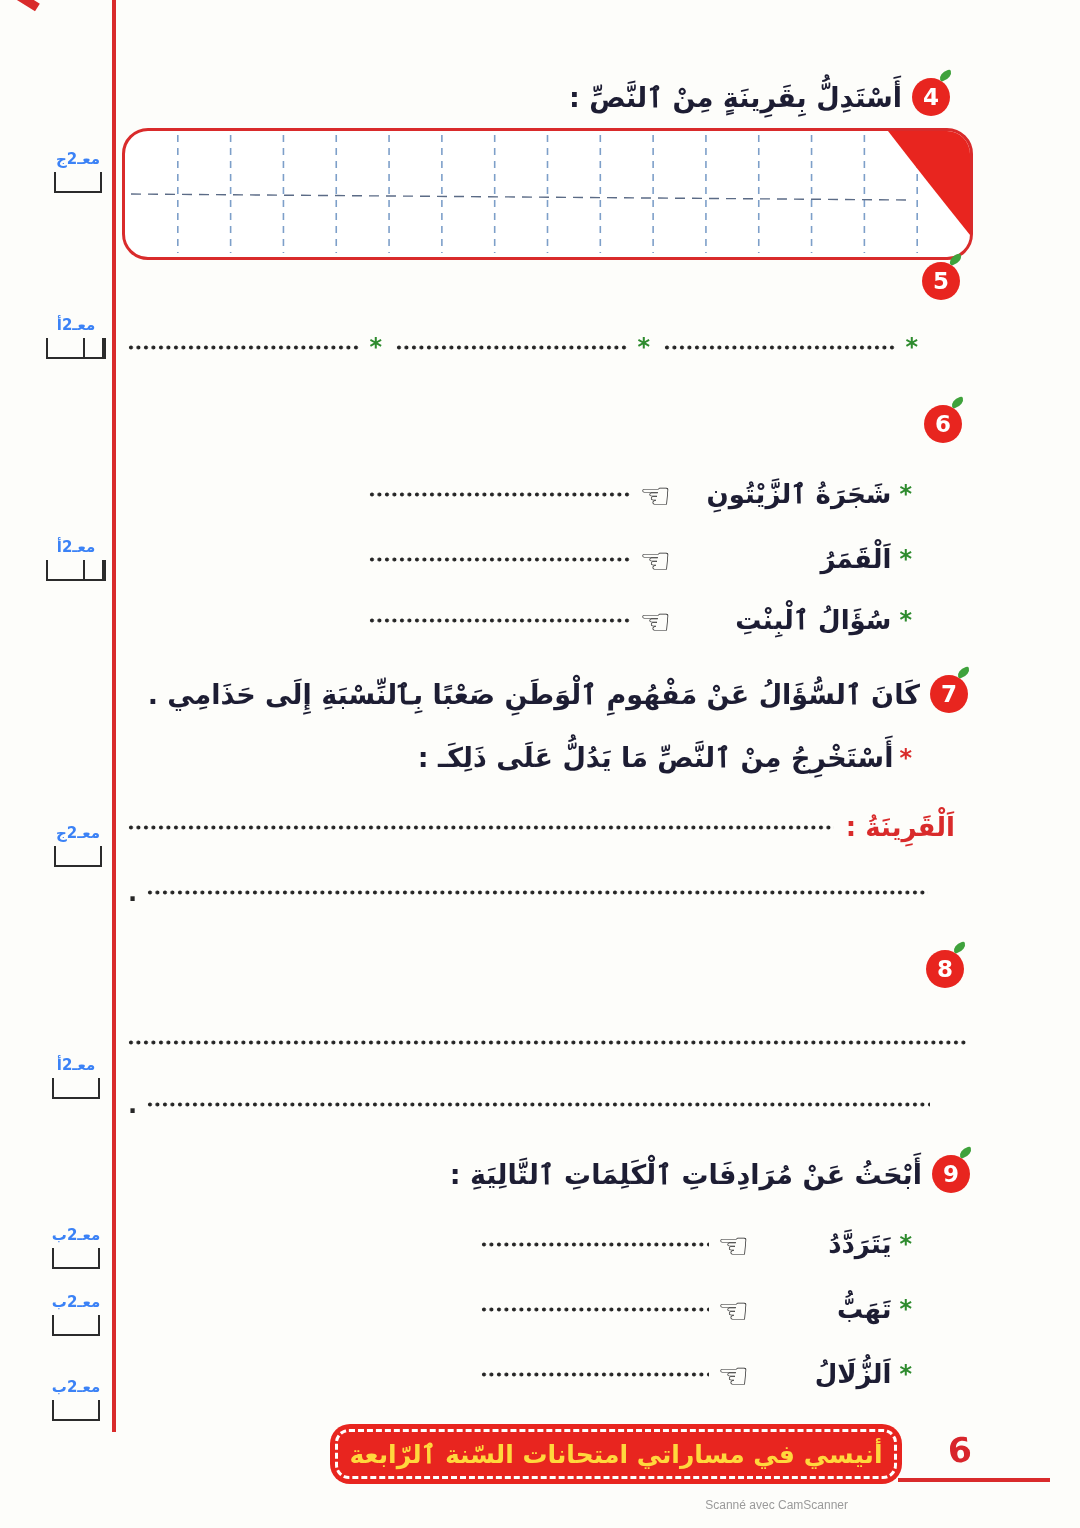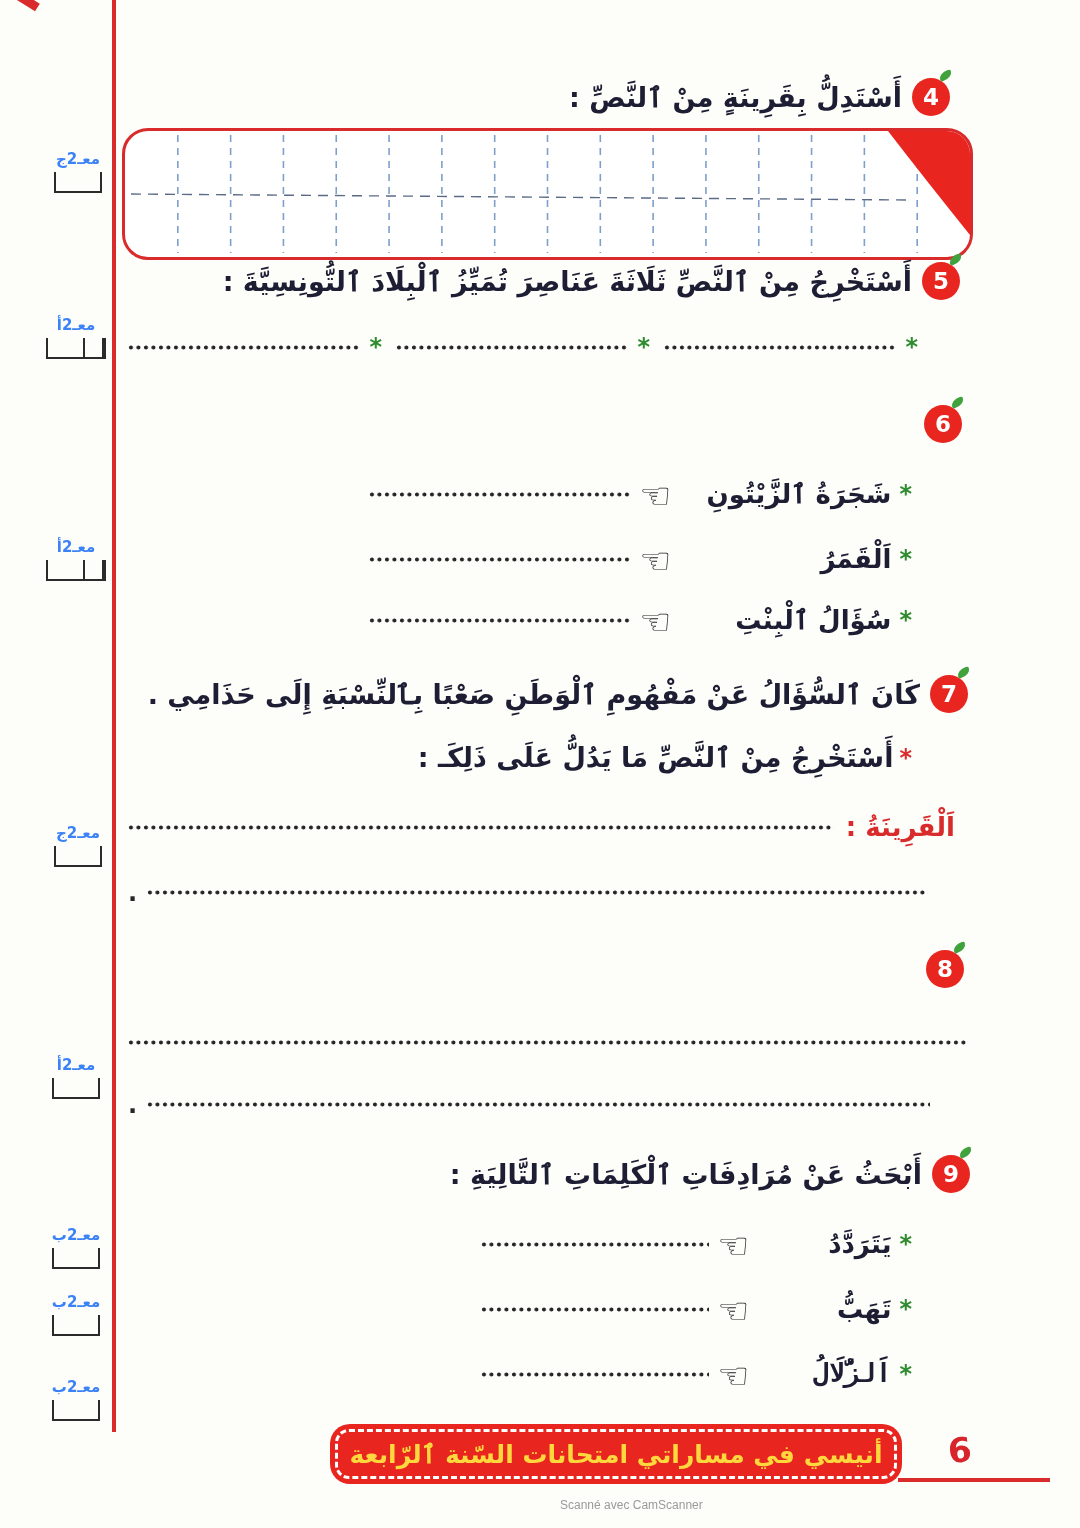--- a/index.html
+++ b/index.html
@@ -56,21 +56,21 @@
   .redlabel{color:#d92b2b;font-size:26px;font-weight:700;white-space:nowrap;}
   
   .banner{
     left:330px;top:1424px;width:572px;height:60px;background:#e8251f;border-radius:20px;
     display:flex;align-items:center;justify-content:center;
   }
   .banner .dash{position:absolute;inset:5px;border:3px dashed #ffffff;border-radius:14px;}
   .banner .btext{position:relative;color:#ffd83d;font-size:25px;font-weight:700;direction:rtl;white-space:nowrap;text-align:center;}
   .pagenum{left:948px;top:1430px;color:#d8252b;font-size:34px;font-weight:700;transform:rotate(-6deg);}
   .footer-line{left:898px;top:1478px;width:152px;height:4px;background:#d92b2b;}
-  .scan-credit{left:560px;top:1498px;width:300px;text-align:left;color:#9a9a9a;font-size:12px;
+  .scan-credit{left:548px;top:1498px;width:300px;text-align:right;color:#9a9a9a;font-size:12px;
     font-family:"Liberation Sans",sans-serif;}
 </style>
 </head>
 <body>
 
 <div class="abs edge-mark"></div>
 <div class="abs margin-rule"></div>
 
 <div class="abs mmark" style="left:46px;top:152px;">
   <span class="mlabel">معـ2ج</span>
@@ -155,21 +155,20 @@
   <svg class="abs" style="right:0;top:0;" width="120" height="110">
     <path d="M 38 0 Q 75 48 120 104 L 120 0 Z" fill="#e8251f"></path>
   </svg>
 </div>
 
 <div class="abs qrow" style="right:120px;top:262px;">
   <span class="apple">
     <span>5</span>
     <span class="leaf"></span>
   </span>
-  <span class="qtext">أَسْتَخْرِجُ مِنْ ٱلنَّصِّ ثَلَاثَةَ عَنَاصِرَ تُمَيِّزُ ٱلْبِلَادَ ٱلتُّونِسِيَّةَ :</span>
 </div>
 <div class="abs" style="left:128px;top:335px;width:790px;display:flex;direction:rtl;gap:14px;align-items:center;">
   <div style="flex:1;display:flex;direction:rtl;gap:8px;align-items:center;">
     <span class="ast">*</span>
     <span class="dots flex"></span>
   </div>
   <div style="flex:1;display:flex;direction:rtl;gap:8px;align-items:center;">
     <span class="ast">*</span>
     <span class="dots flex"></span>
   </div>
@@ -250,21 +249,21 @@
   <span class="dots" style="width:228px;"></span>
 </div>
 <div class="abs itemrow" style="right:168px;top:1291px;">
   <span class="ast">*</span>
   <span class="ilabel" style="width:134px;">تَهَبُّ</span>
   <span class="hand">☜</span>
   <span class="dots" style="width:228px;"></span>
 </div>
 <div class="abs itemrow" style="right:168px;top:1356px;">
   <span class="ast">*</span>
-  <span class="ilabel" style="width:134px;font-family:Liberation Mono, monospace;">اَلزُّلَالُ</span>
+  <span class="ilabel" style="width:134px;">اَلزُّلَالُ</span>
   <span class="hand">☜</span>
   <span class="dots" style="width:228px;"></span>
 </div>
 
 <div class="abs banner">
   <span class="dash"></span>
   <span class="btext">أنيسي في مساراتي امتحانات السّنة ٱلرّابعة</span>
 </div>
 <div class="abs pagenum">6</div>
 <div class="abs footer-line"></div>

